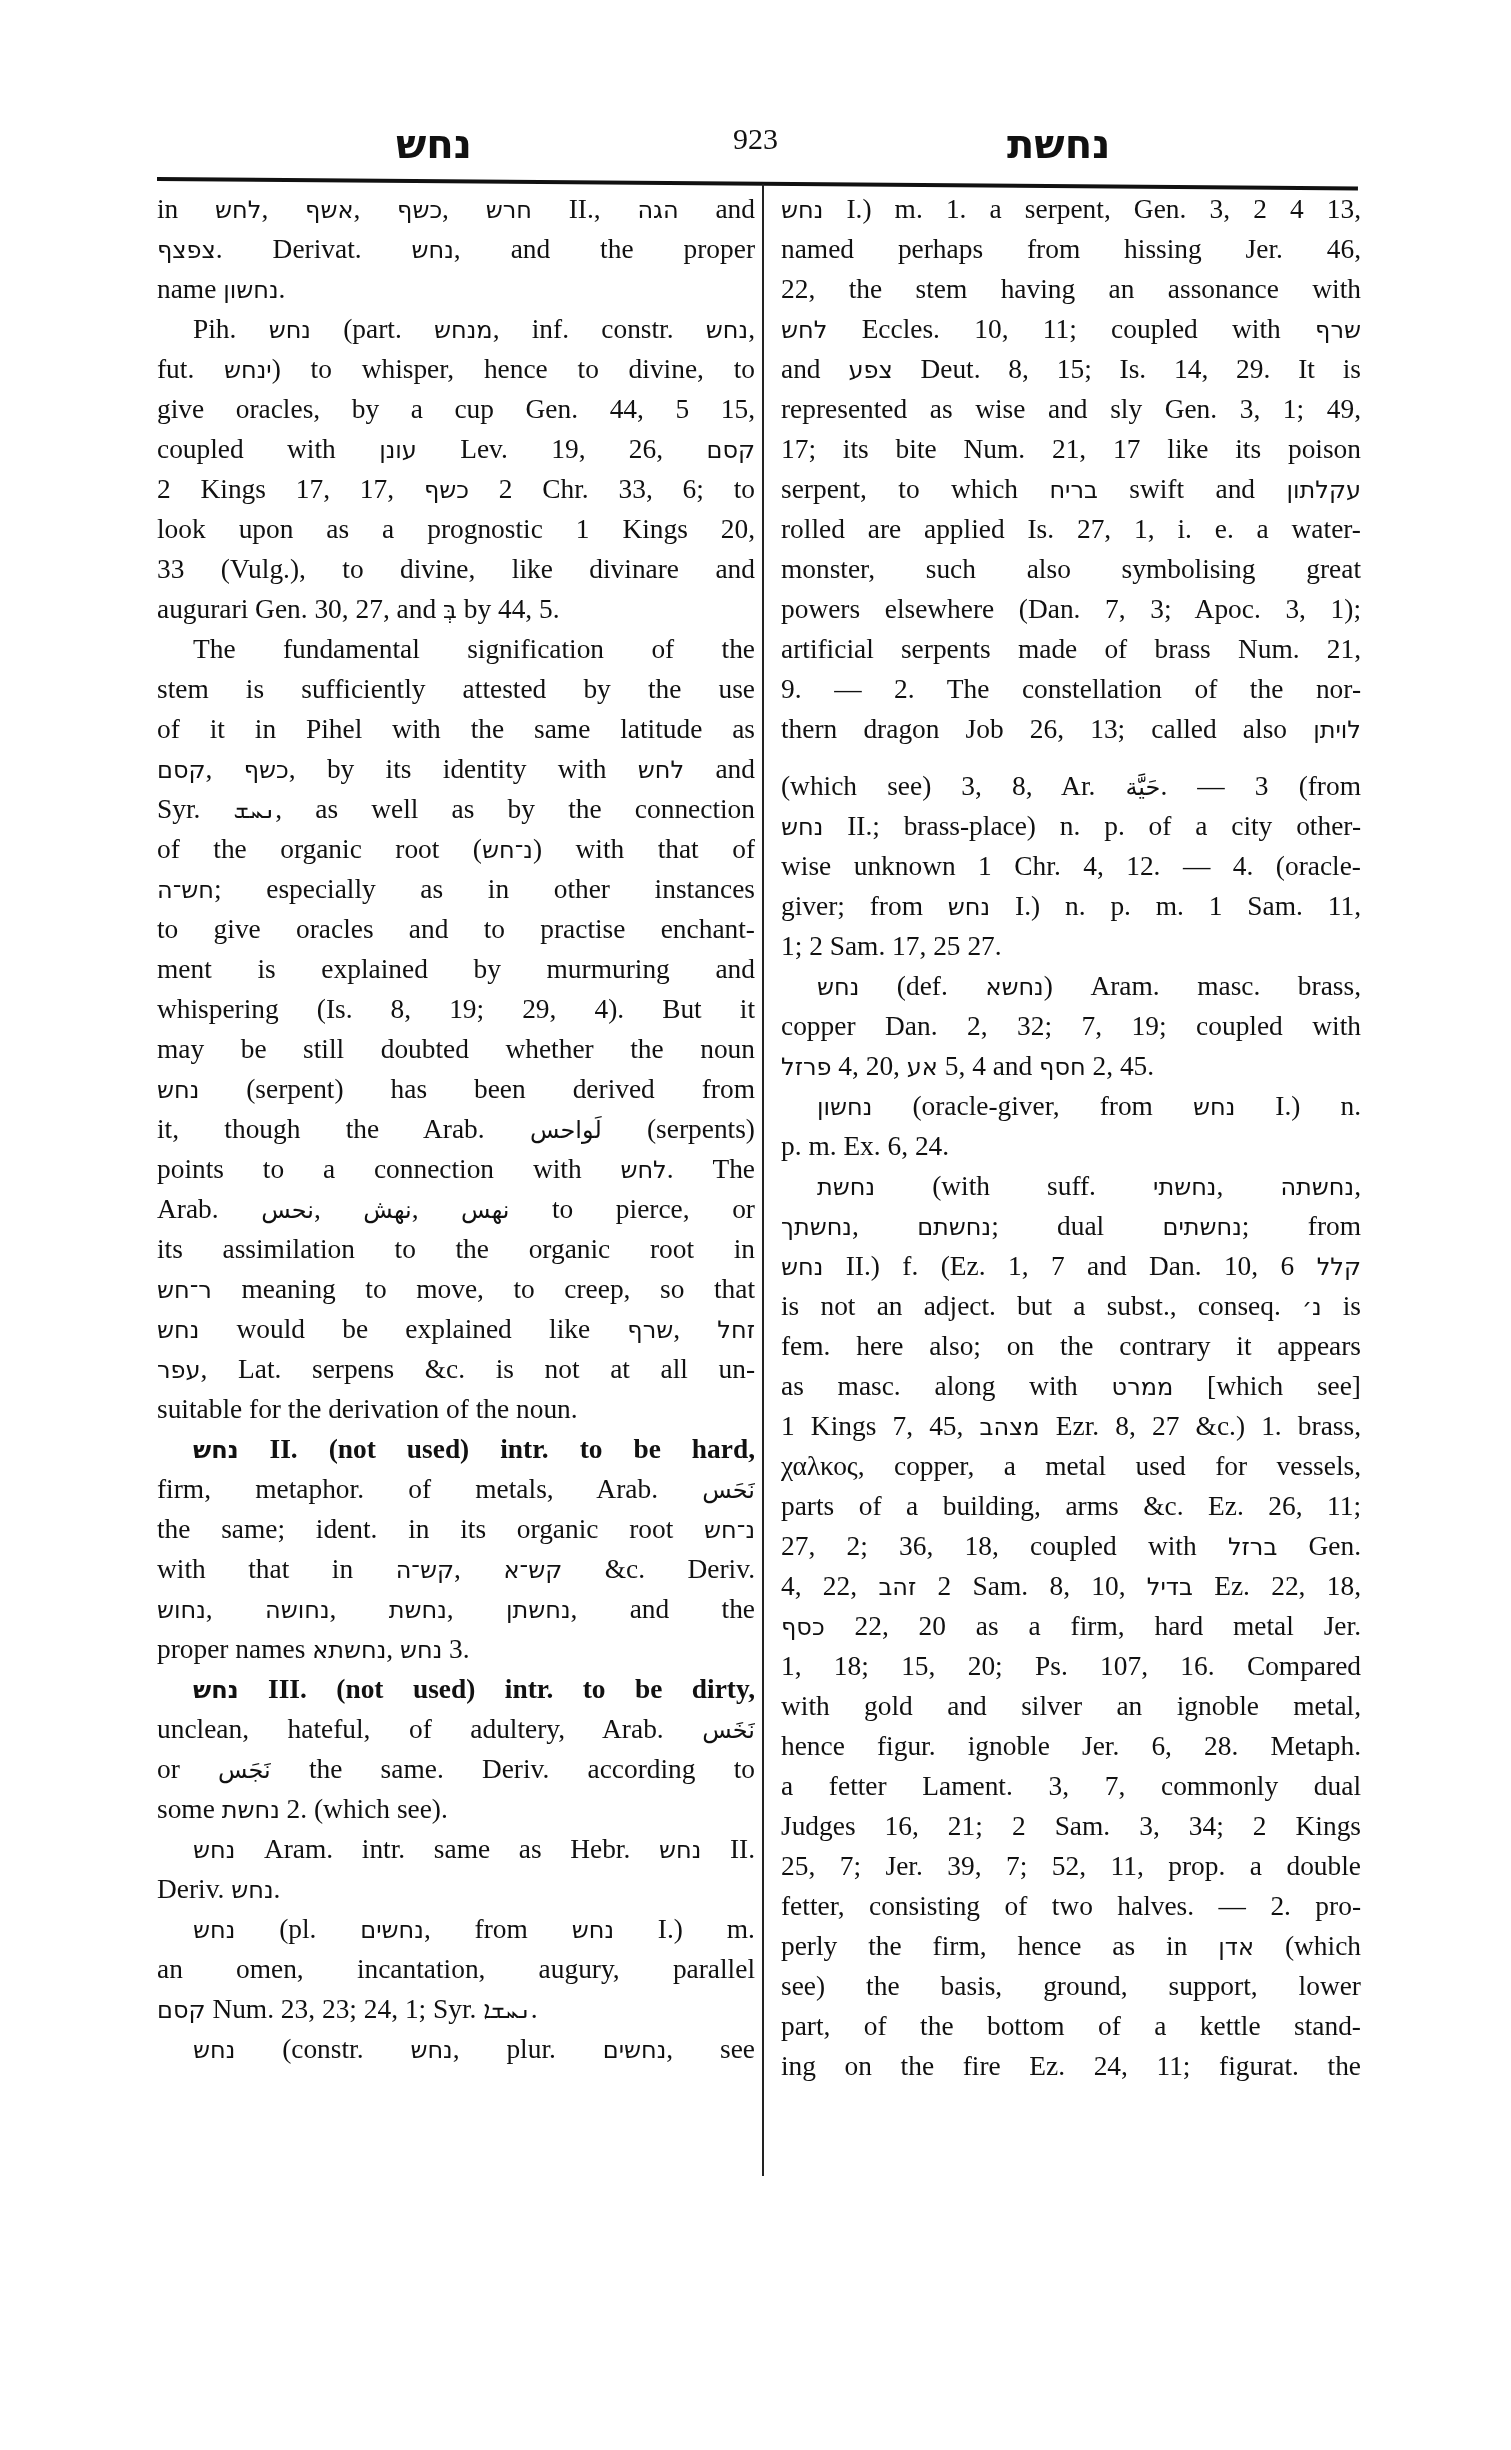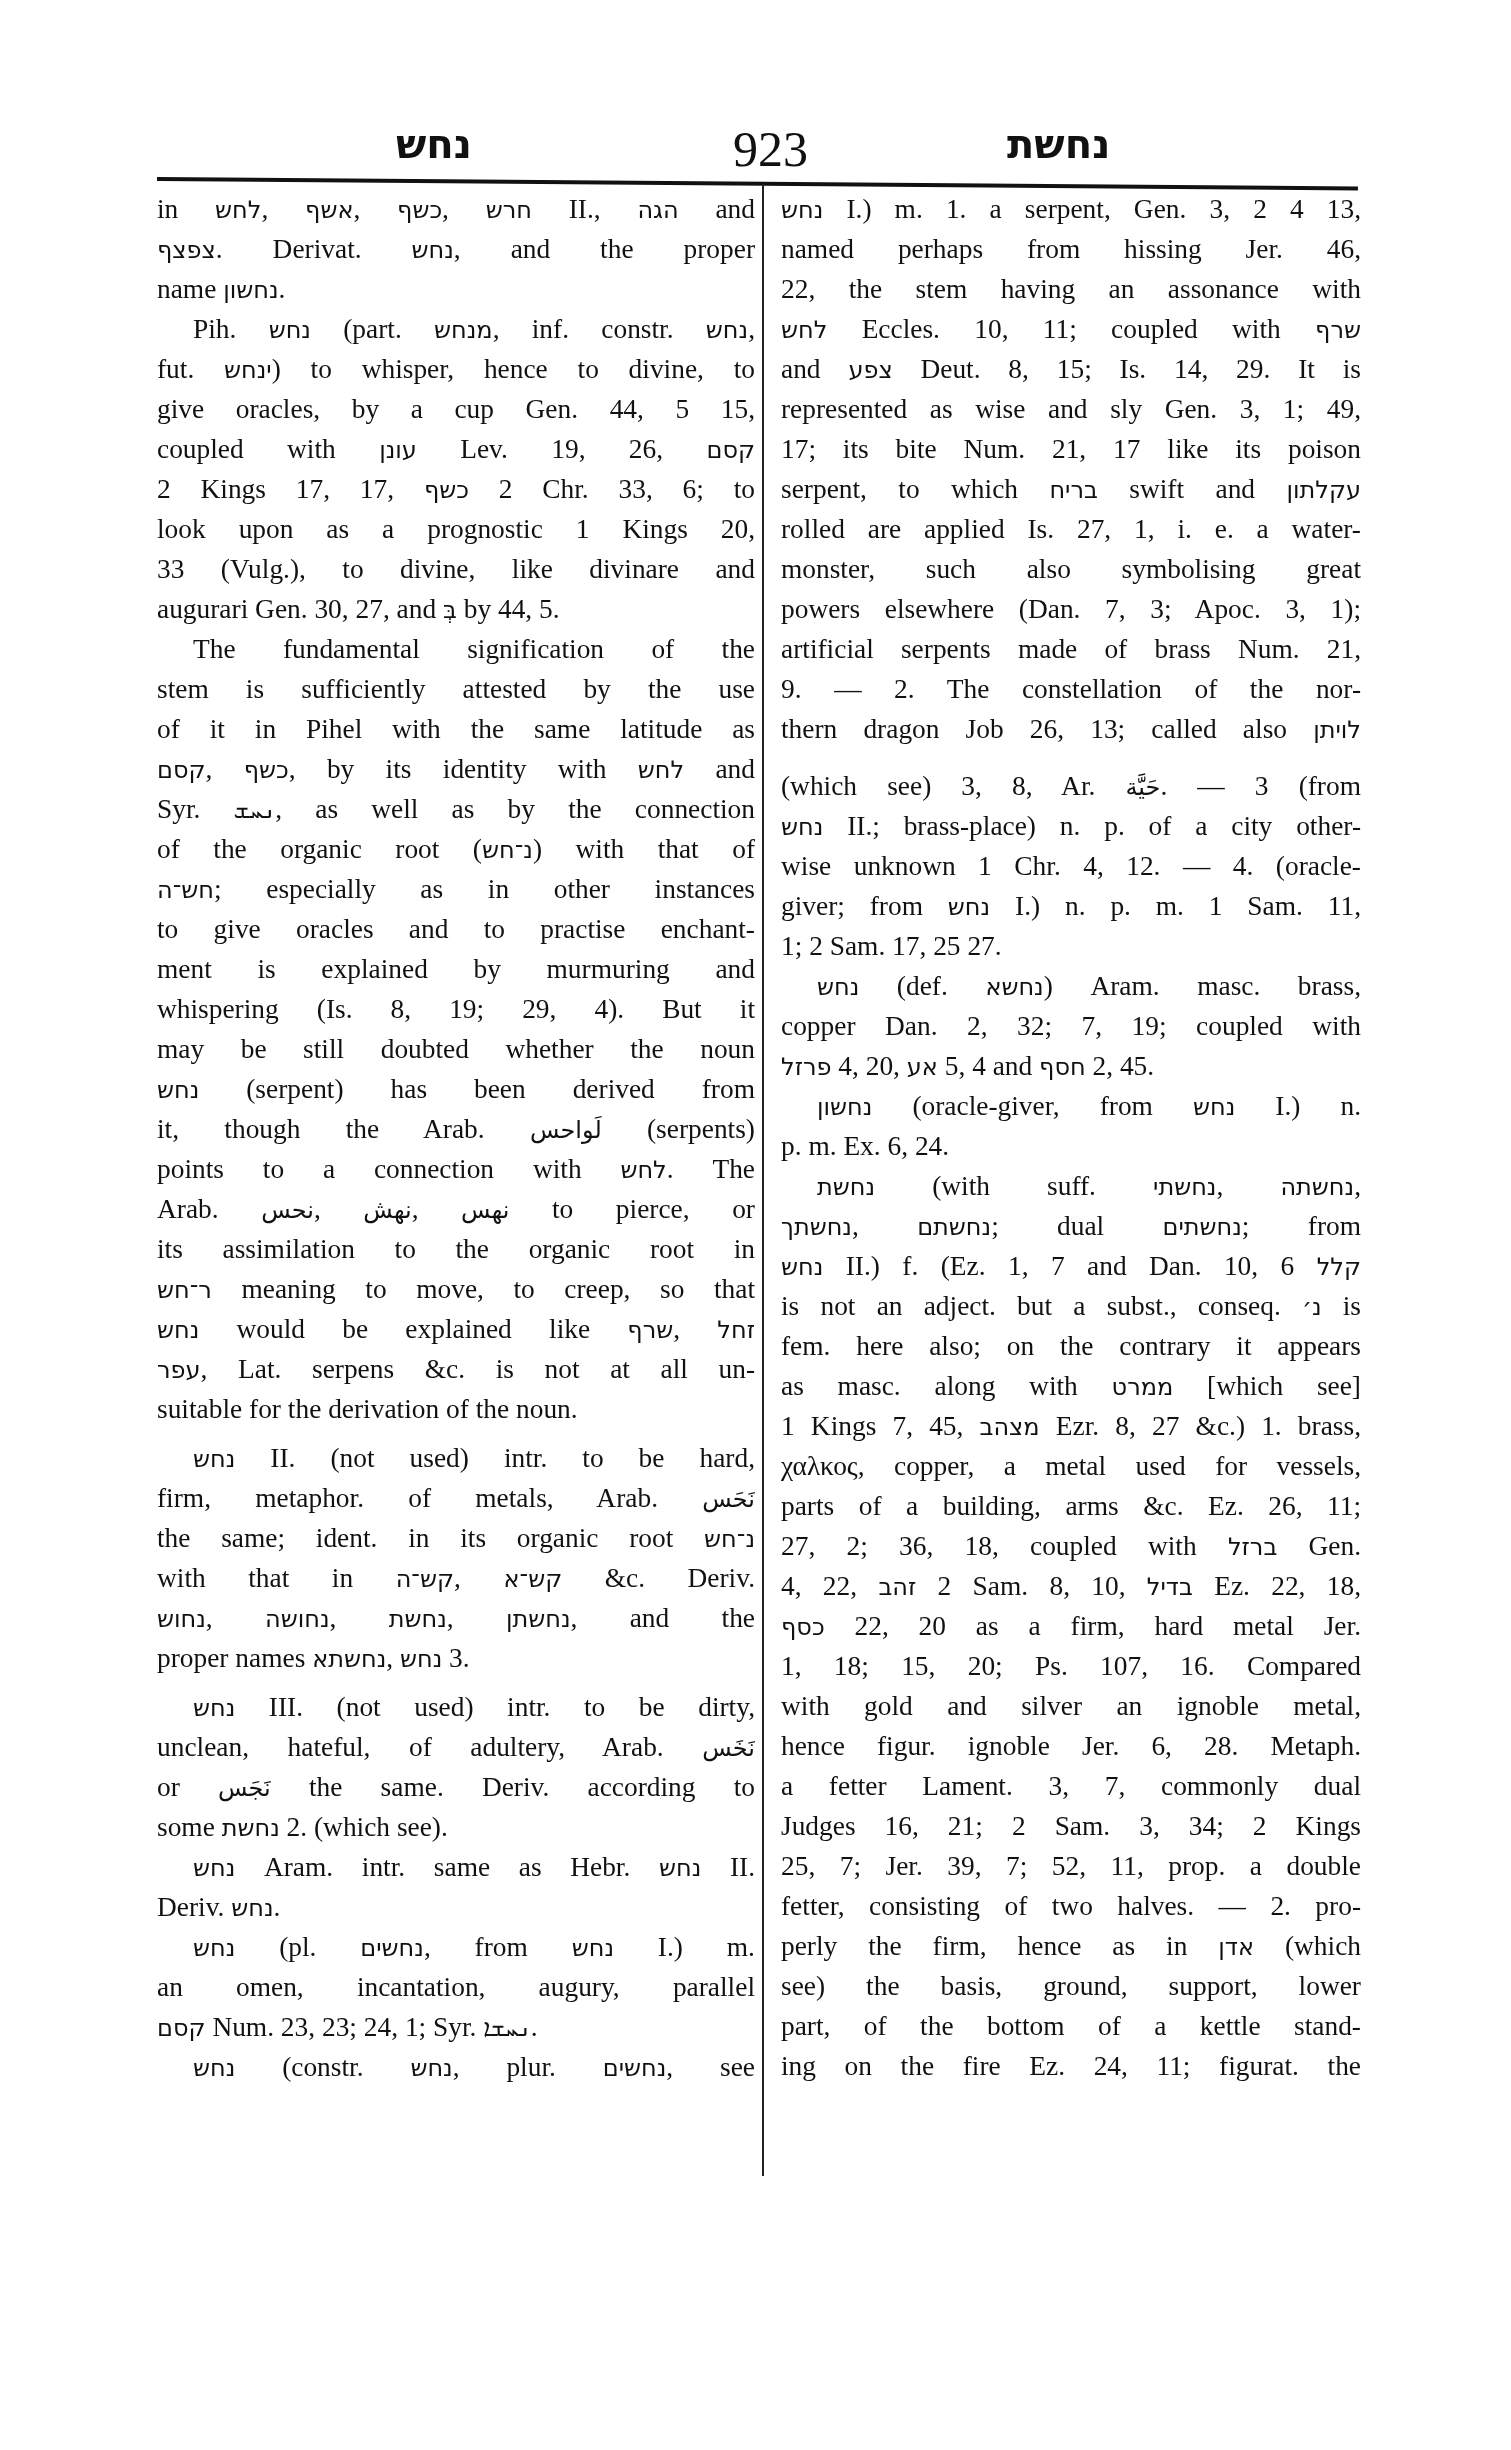--- a/index.html
+++ b/index.html
@@ -1,32 +1,32 @@
 <!DOCTYPE html>
 <html style="font-size:14.4px"><head>
 <meta charset="utf-8">
 <style>
   html, body { margin: 0; padding: 0; background: #ffffff; }
   body { width: 1512px; height: 2450px; position: relative; overflow: hidden;
          font-family: "Liberation Serif", "DejaVu Serif", serif; color: #111; }
   .hdr { position: absolute; top: 124px; font-size: 40px; font-weight: bold; line-height: 1; }
   .hdr-left { left: 396px; font-family: "DejaVu Sans", "Liberation Sans", sans-serif; }
-  .hdr-num { left: 733px; font-family: "Liberation Serif", serif; font-weight: normal; font-size: 50px; }
+  .hdr-num { left: 733px; font-family: "Liberation Serif", serif; font-weight: normal; font-size: 30px; }
   .hdr-right { left: 1007px; font-family: "DejaVu Sans", "Liberation Sans", sans-serif; }
   .rule { position: absolute; left: 157px; top: 177px; width: 1201px; height: 3.6px;
           background: #111; transform: rotate(0.45deg); transform-origin: left center; }
   .divider { position: absolute; left: 762px; top: 184px; width: 1.8px; height: 1992px; background: #222; }
   .col { position: absolute; top: 189px; }
   .col-left { left: 157px; width: 598px; }
   .col-right { left: 781px; width: 580px; }
   .line { height: 40px; line-height: 40px; font-size: 27.4px; white-space: nowrap;
           text-align: justify; text-align-last: justify; overflow: hidden; }
   .line.last { text-align-last: left; }
   .line.indent { padding-left: 36px; }
-  .line.gap { margin-top: 9px; }
+  .line.gap { margin-top: 0; font-weight: bold; }
   .line.gap2 { margin-top: 17px; }
   .he { font-family: "DejaVu Sans", "DejaVu Serif", sans-serif; font-size: 24px; unicode-bidi: isolate; }
 </style>
 </head>
 <body>
 
 <div class="hdr hdr-left">נחש</div>
 <div class="hdr hdr-num">923</div>
 <div class="hdr hdr-right">נחשת</div>
 <div class="rule"></div>

